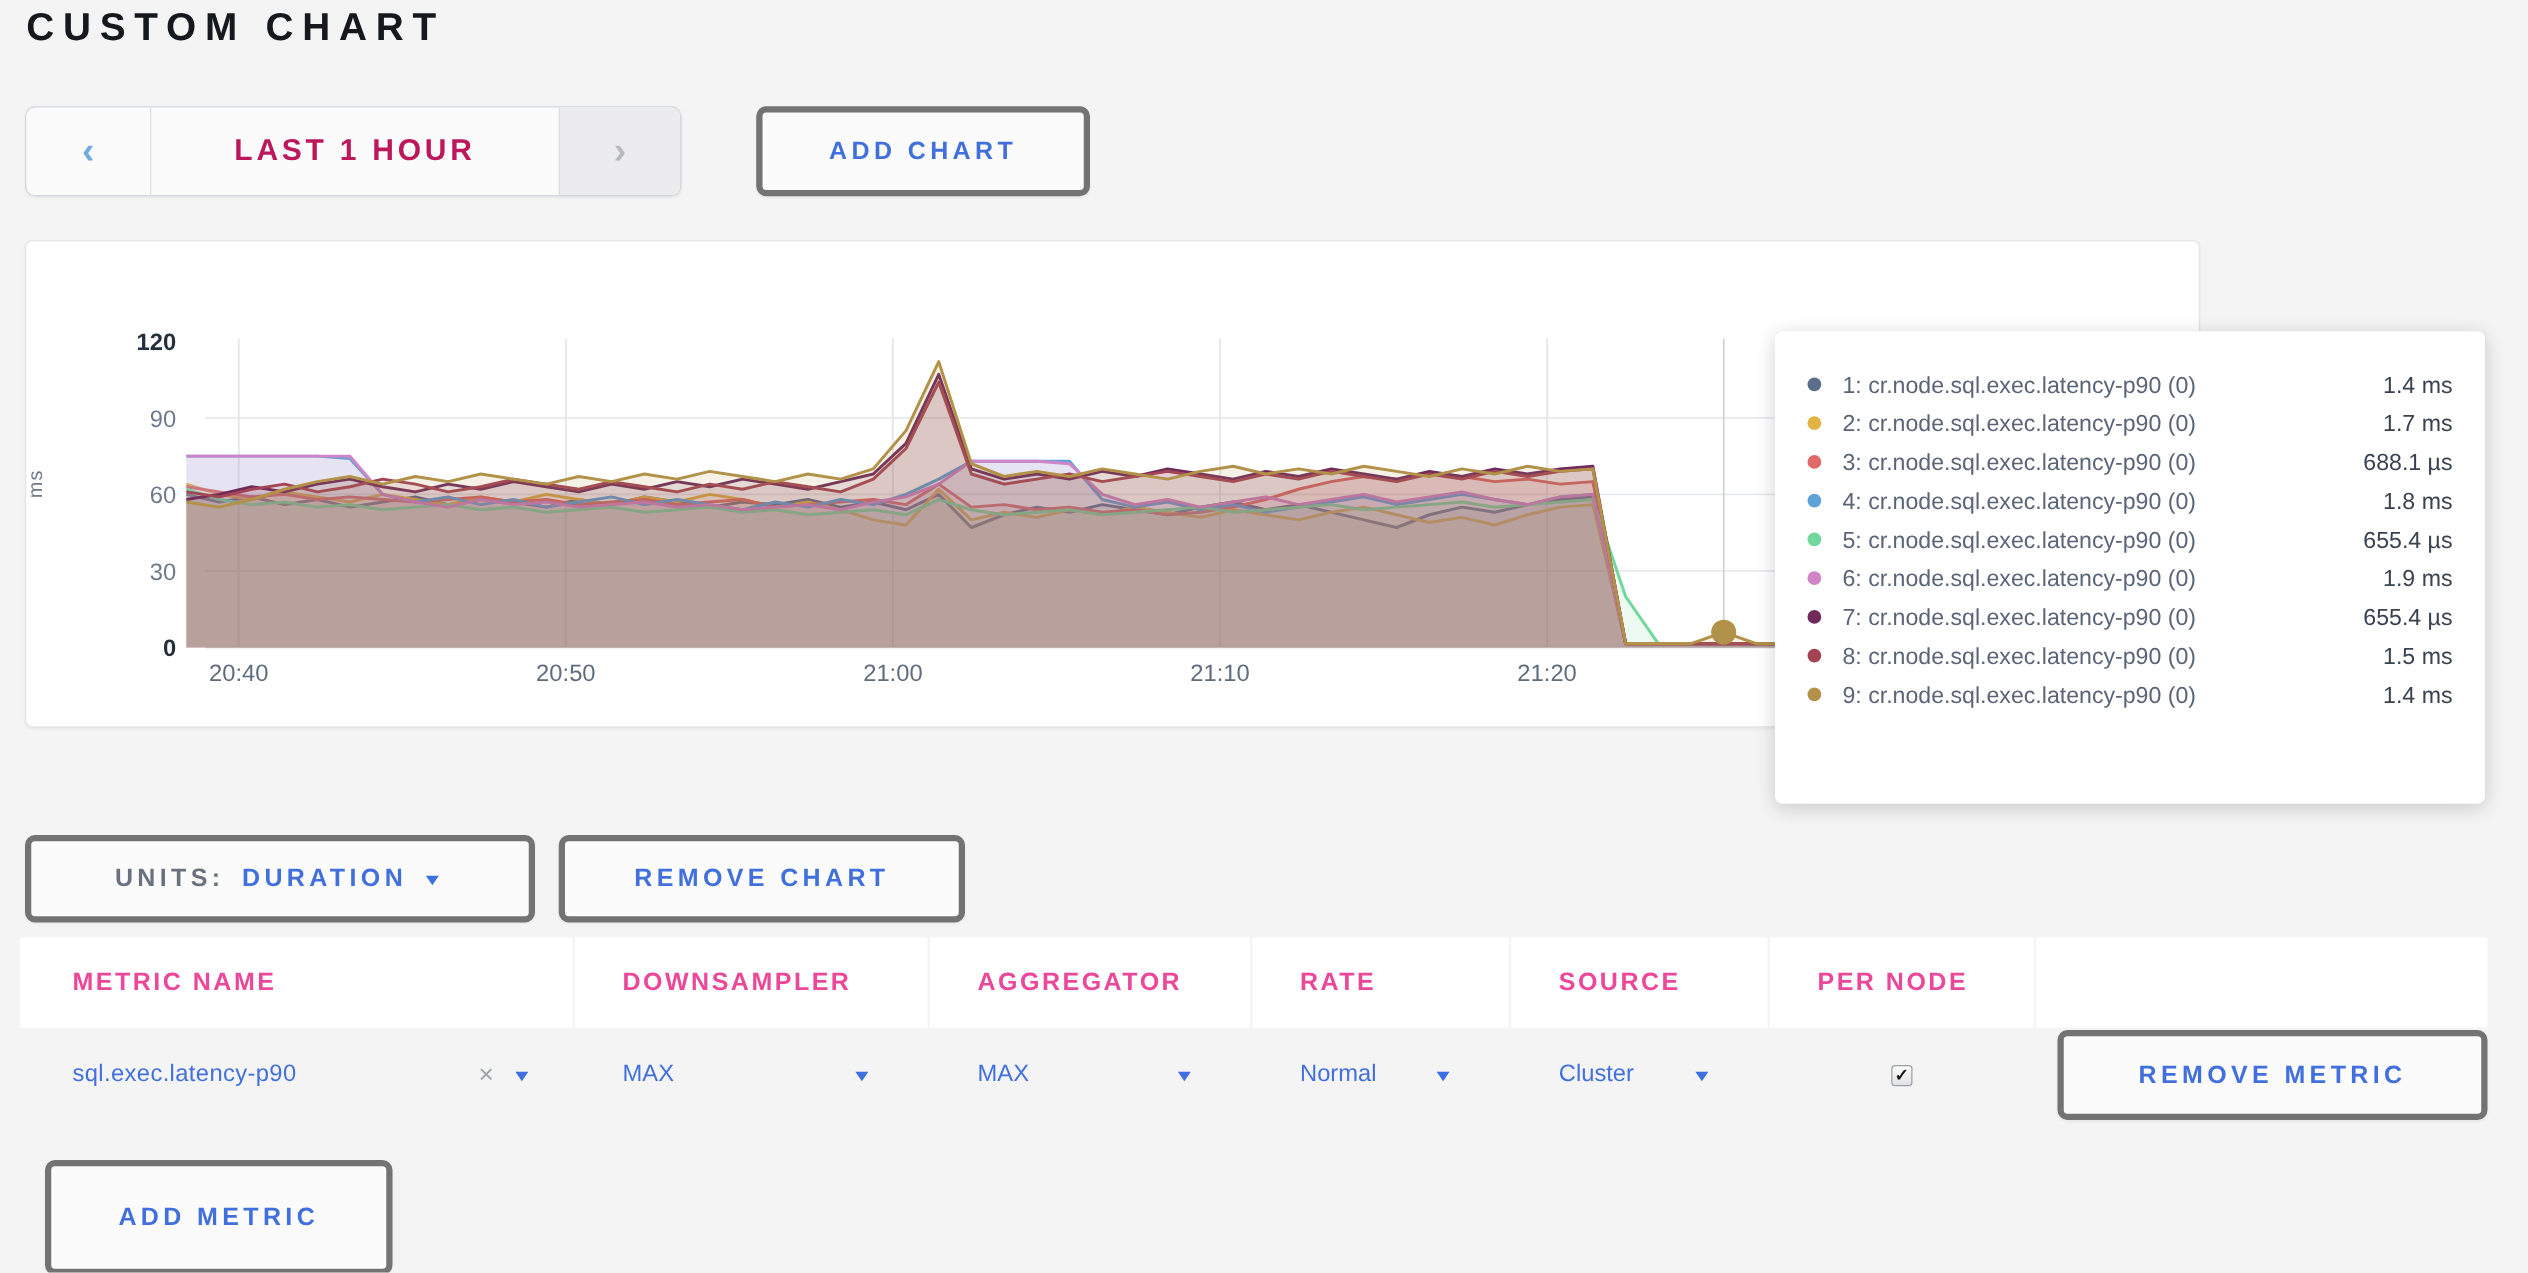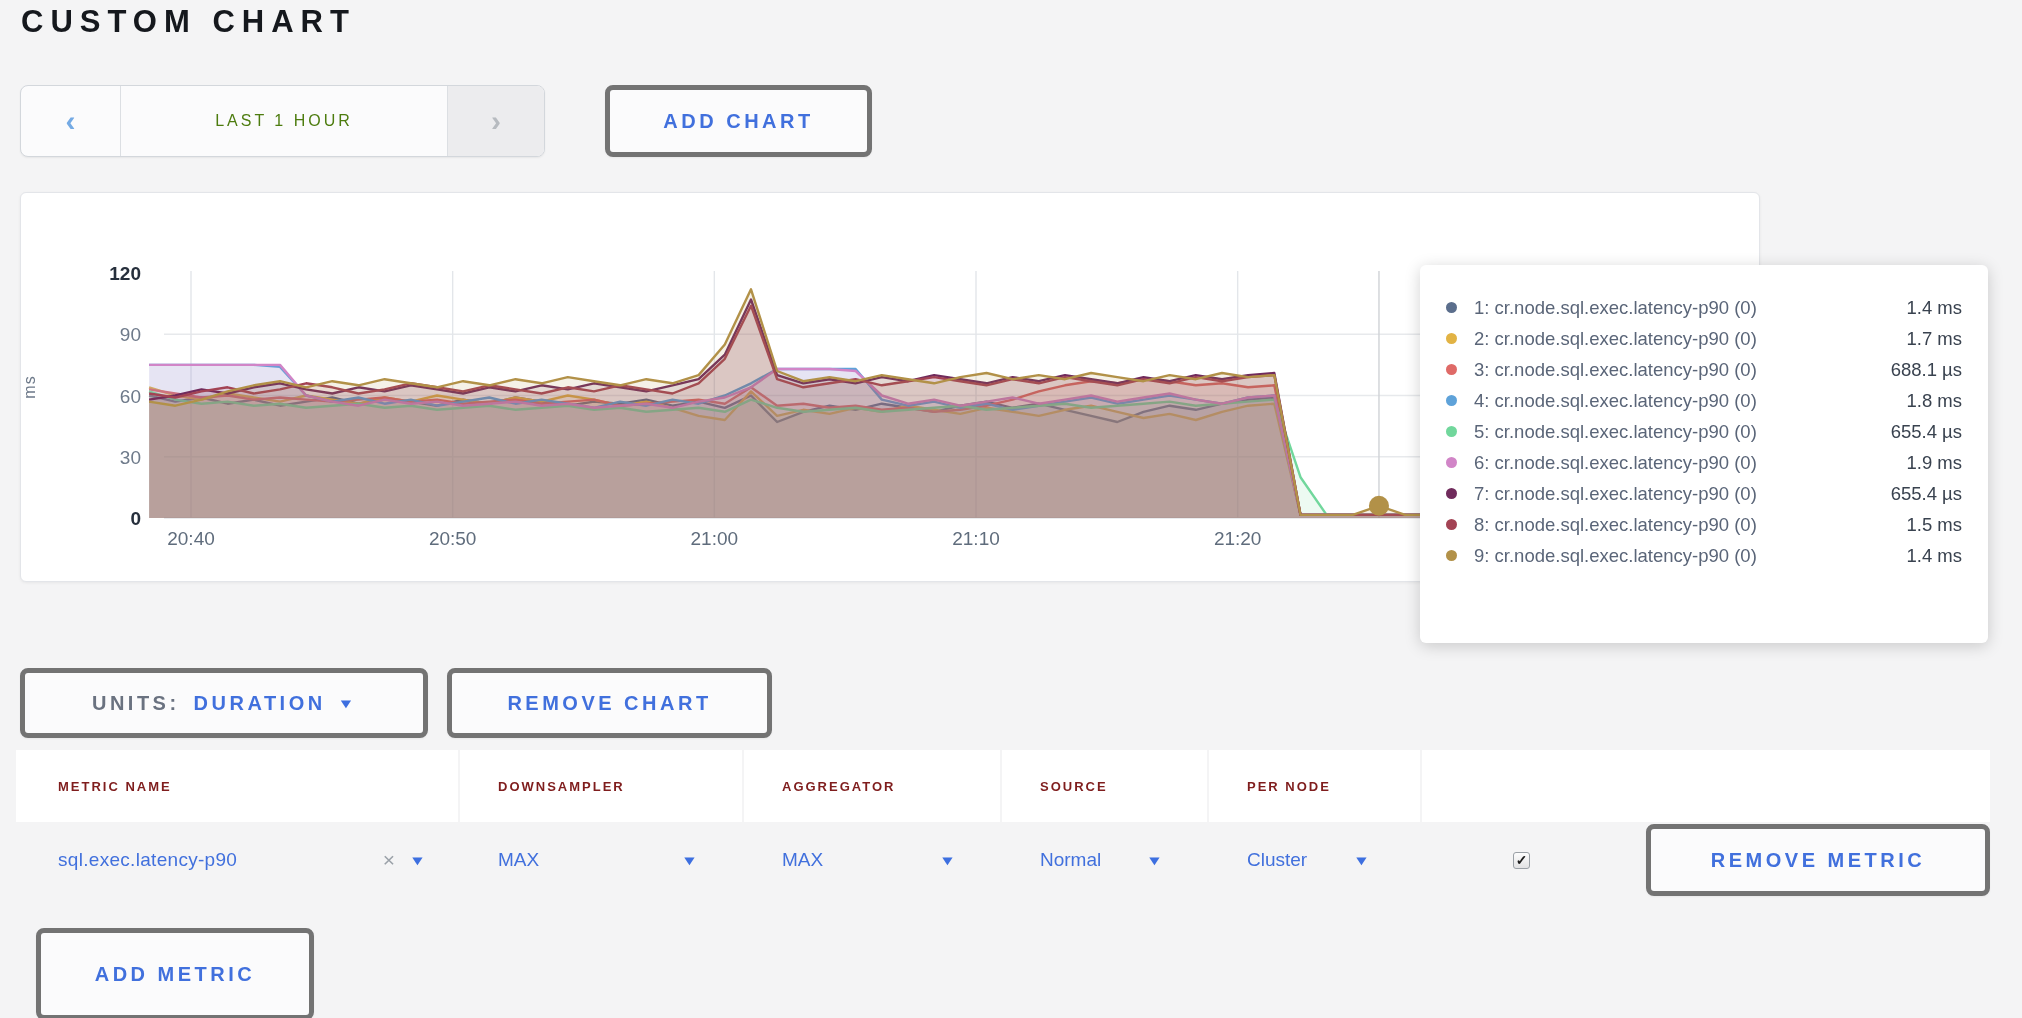--- a/index.html
+++ b/index.html
@@ -17,21 +17,21 @@
   }
   
   .time-selector{
     position:absolute; left:20px; top:85px; width:525px; height:72px;
     display:flex; border:1px solid #d3d7dc; border-radius:8px;
     background:#fbfbfc; box-shadow:0 1px 2px rgba(0,0,0,.06); overflow:hidden;
   }
   .ts-prev{ width:100px; border-right:1px solid #dcdfe3; display:flex; align-items:center; justify-content:center; cursor:pointer;}
   .ts-prev .chev{ color:#74aae4; font-size:30px; font-weight:700; line-height:1;}
   .ts-label{ flex:1; display:flex; align-items:center; justify-content:center;
-    color:#4d7c0f; font-size:16px; font-weight:400; letter-spacing:3px;}
+    color:#be185d; font-size:24px; font-weight:700; letter-spacing:3px;}
   .ts-next{ width:97px; border-left:1px solid #dcdfe3; background:#ececee;
     display:flex; align-items:center; justify-content:center;}
   .ts-next .chev{ color:#b7bbc0; font-size:30px; font-weight:700; line-height:1;}
   .btn{
     border:5px solid #737373; border-radius:8px; background:#fbfbfc;
     color:#4170dd; font-size:20px; font-weight:600; letter-spacing:3.5px;
     display:flex; align-items:center; justify-content:center;
     box-shadow:0 1px 2px rgba(0,0,0,.05); cursor:pointer;
   }
   .add-chart{ position:absolute; left:605px; top:85px; width:267px; height:72px;}
@@ -63,21 +63,21 @@
   .units-btn{ position:absolute; left:20px; top:668px; width:408px; height:70px; gap:14px;}
   .units-word{ color:#6a7280; }
   .units-value{ color:#4170dd; }
   .caret{ color:#3d6fe0; font-size:13px; transform:scaleX(1.35); display:inline-block; line-height:1;}
   .remove-chart{ position:absolute; left:447px; top:668px; width:325px; height:70px;}
   
   .metrics-table{ position:absolute; left:16px; top:750px; width:1974px;}
   .thead{ display:flex; gap:2px; height:72px;}
   .th{
     background:#fff; display:flex; align-items:center; padding-left:38px;
-    color:#7f1d1d; font-size:13px; font-weight:700; letter-spacing:2px;
+    color:#ec4899; font-size:20px; font-weight:700; letter-spacing:2px;
   }
   .c1{width:442px;} .c2{width:282px;} .c3{width:256px;} .c4{width:205px;}
   .c5{width:205px;} .c6{width:211px;} .c7{flex:1;}
   .th.c1{ padding-left:42px; }
   .tbody-row{ display:flex; gap:2px; height:76px; align-items:center;}
   .td{ display:flex; align-items:center; padding-left:38px; font-size:19px; height:100%;}
   .td.c1{ padding-left:42px; padding-right:34px;}
   .td.c2,.td.c3,.td.c4,.td.c5{ padding-right:46px;gap:12px;}
   .blue-text{ color:#4170dd; }
   .metric-name{ color:#4170dd; letter-spacing:.3px;}
@@ -211,20 +211,21 @@
   <span class="units-value">DURATION</span>
   <span class="caret">▼</span>
 </div>
 <div class="btn remove-chart">REMOVE CHART</div>
 
 <div class="metrics-table">
   <div class="thead">
     <div class="th c1">METRIC NAME</div>
     <div class="th c2">DOWNSAMPLER</div>
     <div class="th c3">AGGREGATOR</div>
+    <div class="th c4">RATE</div>
     <div class="th c5">SOURCE</div>
     <div class="th c6">PER NODE</div>
     <div class="th c7"></div>
   </div>
   <div class="tbody-row">
     <div class="td c1">
       <span class="metric-name">sql.exec.latency-p90</span>
       <span class="clear-x">×</span>
       <span class="caret">▼</span>
     </div>

